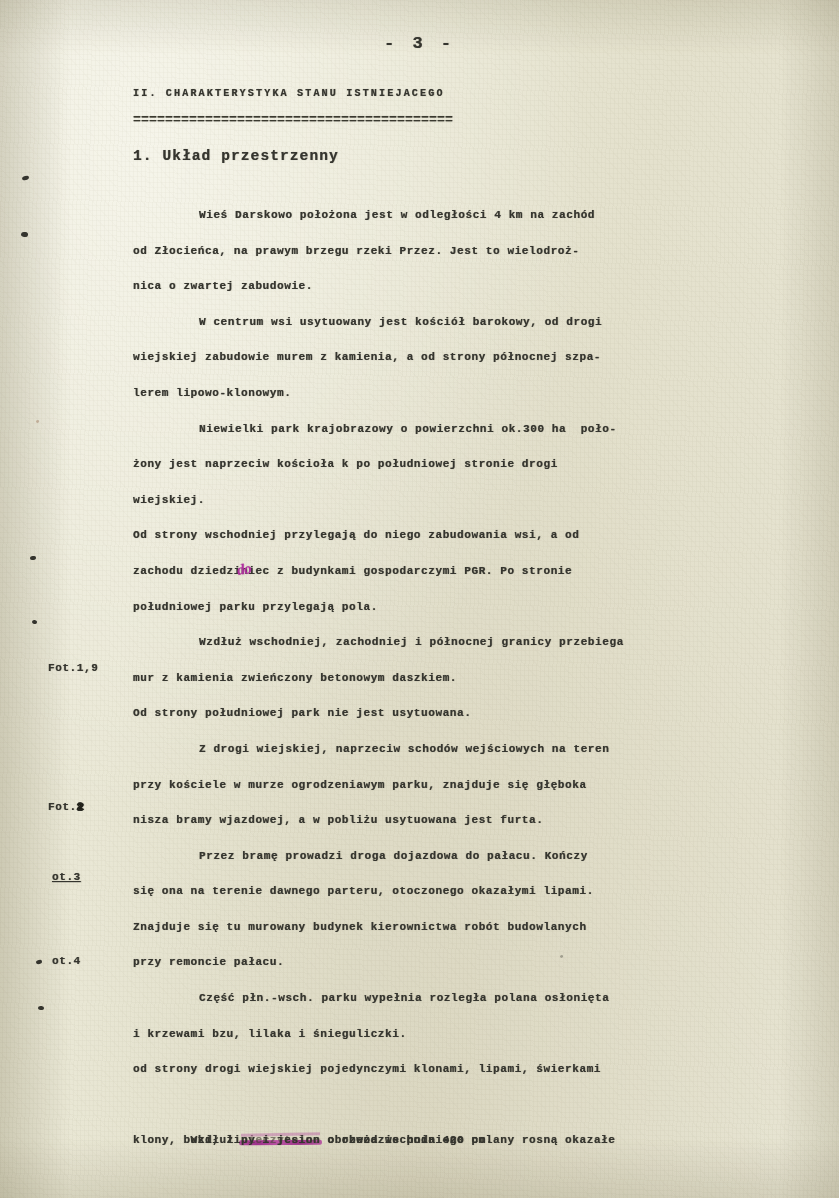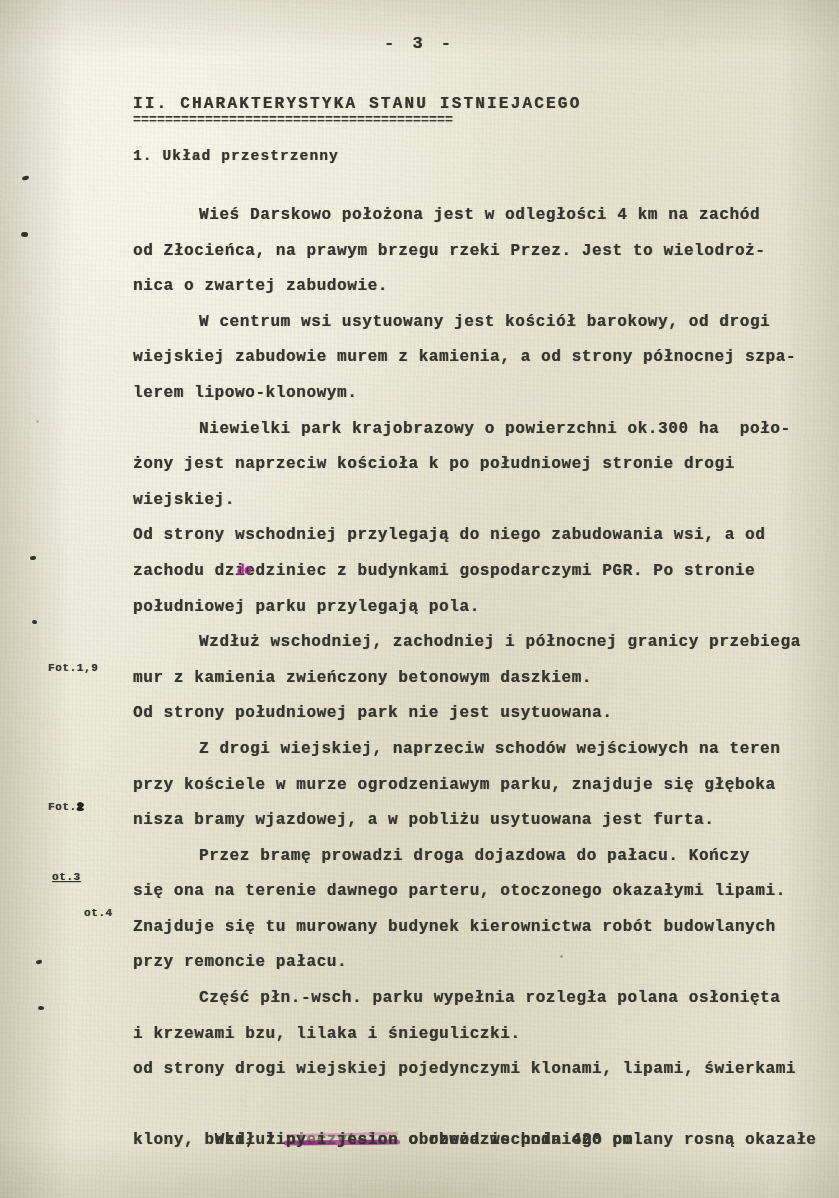--- a/index.html
+++ b/index.html
@@ -73,23 +73,23 @@
     top: 34px;
     left: 0;
     width: 839px;
     text-align: center;
     font-size: 17px;
     letter-spacing: 4px;
   }
 
   .heading-1 {
     position: absolute;
-    top: 95px;
-    left: 133px;
-    font-size: 16px;
+    top: 88px;
+    left: 133px;
+    font-size: 10px;
     letter-spacing: 2.2px;
   }
 
   .heading-1-rule {
     position: absolute;
     top: 112px;
     left: 133px;
     font-size: 13px;
     letter-spacing: 0.2px;
     color: #3a392f;
@@ -123,41 +123,41 @@
   .body-block {
     position: absolute;
     top: 198px;
     left: 133px;
     width: 680px;
   }
 
   .line {
     position: relative;
     height: 35.6px;
-    font-size: 16px;
+    font-size: 11px;
     line-height: 35.6px;
     white-space: pre;
     letter-spacing: 0.6px;
   }
 
   .line.indent { padding-left: 66px; }
 
   
   .fot {
     position: absolute;
     font-size: 11px;
     line-height: 35.6px;
     letter-spacing: 0.6px;
     white-space: pre;
   }
 
   .fot-19  { top: 651px; left: 48px; }
   .fot-2   { top: 790px; left: 48px; }
   .fot-3   { top: 860px; left: 52px; text-decoration: underline; }
-  .fot-4   { top: 896px; left: 52px; margin-left: 32px; }
+  .fot-4   { top: 944px; left: 52px; }
 
   .fot-2 .overstrike {
     position: relative;
     display: inline-block;
     color: #26261f;
     text-shadow:
       0.9px 0 0 rgba(25,25,20,0.95),
       -0.9px 0 0 rgba(25,25,20,0.95),
       0 0.8px 0 rgba(25,25,20,0.9),
       0 -0.7px 0 rgba(25,25,20,0.9),

